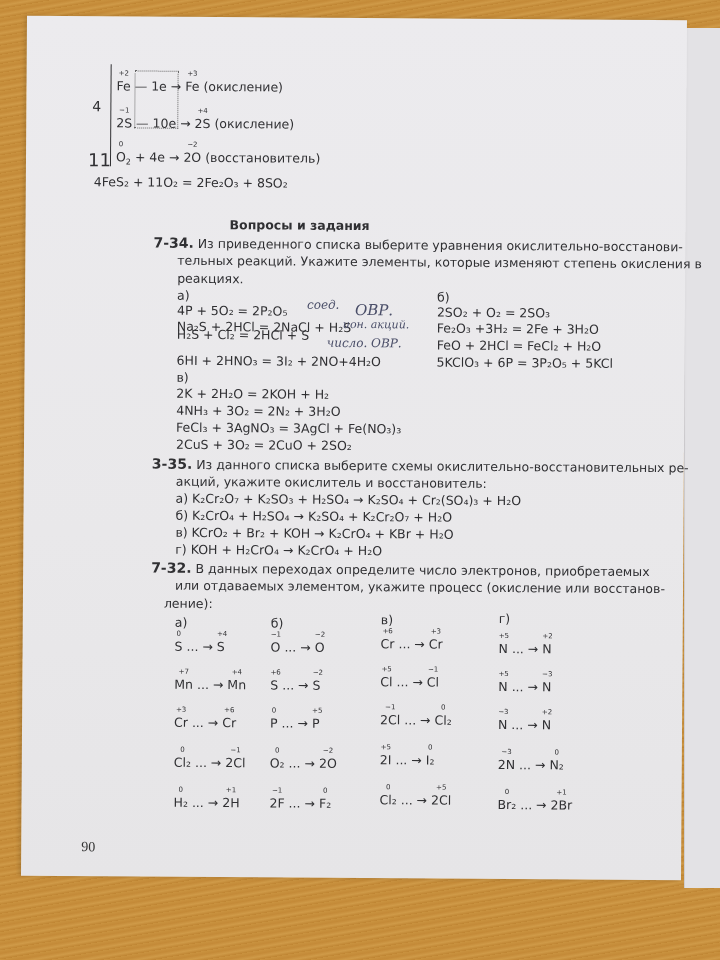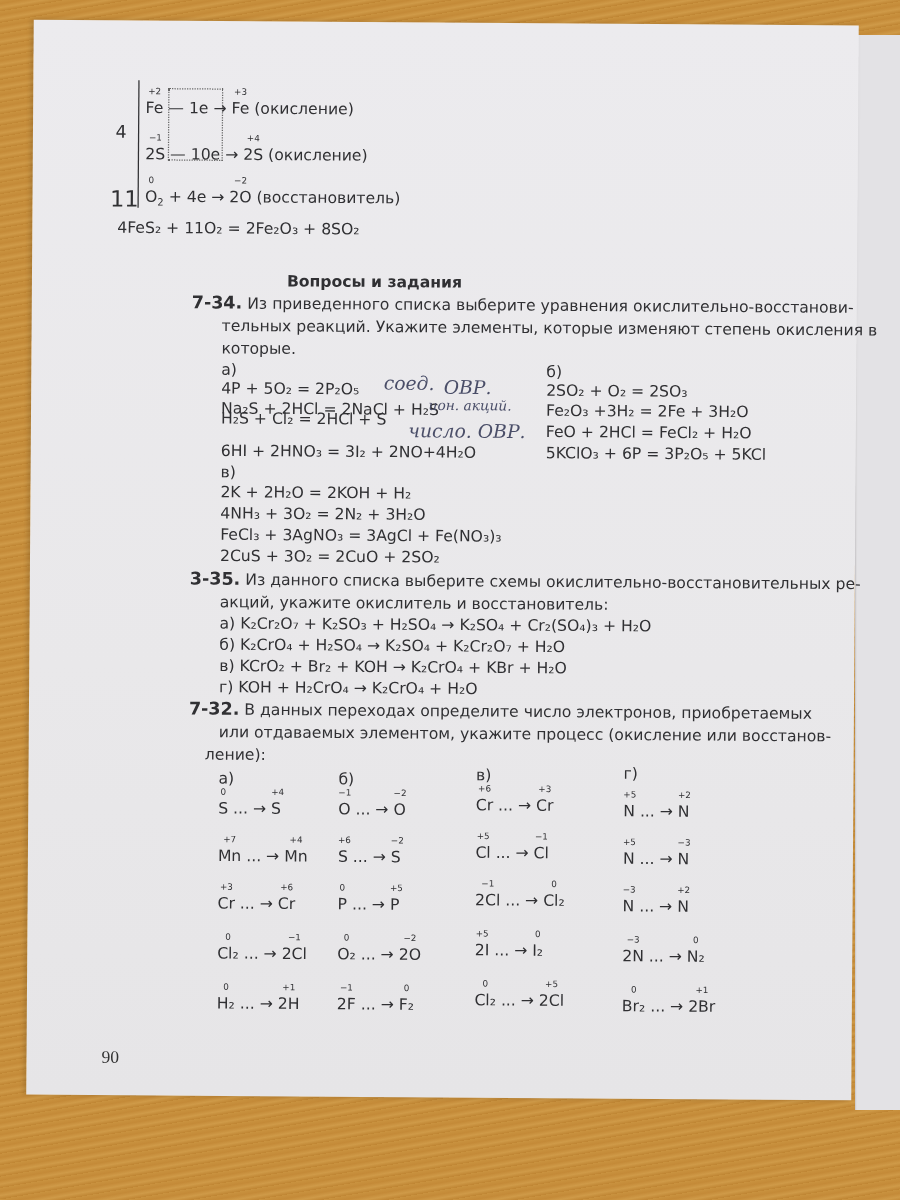--- a/index.html
+++ b/index.html
@@ -16,21 +16,21 @@
   }
   .right-page {
     position:absolute; left:684px; top:28px; width:40px; height:860px;
     background:#e3e2e5; border-left:1px solid #cfcdd0;
   }
   .t { position:absolute; color:#303033; font-size:12.5px; white-space:nowrap; }
   .b { font-weight:bold; }
   sub { font-size:8px; vertical-align:-3px; line-height:0; }
   .ox { position:relative; display:inline-block; }
   .ox > .n { position:absolute; top:-9px; left:0; right:0; text-align:center; font-size:7px; color:#303033; }
-  .hw { position:absolute; color:#4a4e68; font-family:"DejaVu Serif", serif; font-style:italic; font-size:15px; white-space:nowrap; }
+  .hw { position:absolute; color:#4a4e68; font-family:"DejaVu Serif", serif; font-style:italic; font-size:12px; white-space:nowrap; }
   .vline { position:absolute; width:1px; background:#303033; }
   .dotbox { position:absolute; border:1px dotted #666; }
   .pagenum { position:absolute; font-family:"Liberation Serif", serif; font-size:14px; color:#333;margin-top:23px; }
 </style>
 </head>
 <body>
 
 <div class="right-page"></div>
 <div class="page">
 
@@ -50,21 +50,21 @@
   </div>
   <div class="t" style="left:68px;top:158px;">4FeS₂ + 11O₂ = 2Fe₂O₃ + 8SO₂</div>
 
   <div class="t b" style="left:156px;top:200px;margin-left:48px;">Вопросы и задания</div>
 
   <div class="t" style="left:128px;top:218px;">
     <span class="b" style="font-size:14px;">7-34.</span>
     <span>Из приведенного списка выберите уравнения окислительно-восстанови-</span>
   </div>
   <div class="t" style="left:152px;top:236px;">тельных реакций. Укажите элементы, которые изменяют степень окисления в</div>
-  <div class="t" style="left:152px;top:254px;">которые.</div>
+  <div class="t" style="left:152px;top:254px;">реакциях.</div>
 
   <div class="t" style="left:152px;top:271px;">а)</div>
   <div class="t" style="left:152px;top:286px;">4P + 5O₂ = 2P₂O₅</div>
   <div class="t" style="left:152px;top:302px;">Na₂S + 2HCl = 2NaCl + H₂S</div>
   <div class="t" style="left:152px;top:310px;">H₂S + Cl₂ = 2HCl + S</div>
   <div class="t" style="left:152px;top:336px;">6HI + 2HNO₃ = 3I₂ + 2NO+4H₂O</div>
 
   <div class="t" style="left:412px;top:271px;">б)</div>
   <div class="t" style="left:412px;top:286px;">2SO₂ + O₂ = 2SO₃</div>
   <div class="t" style="left:412px;top:302px;">Fe₂O₃ +3H₂ = 2Fe + 3H₂O</div>

